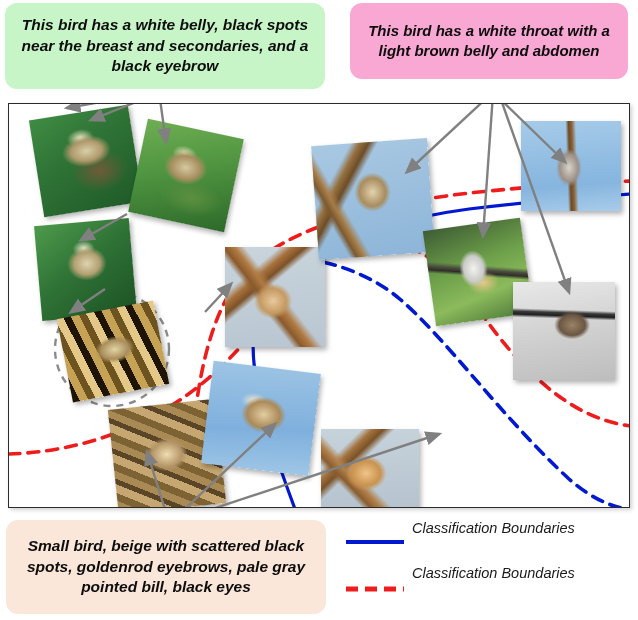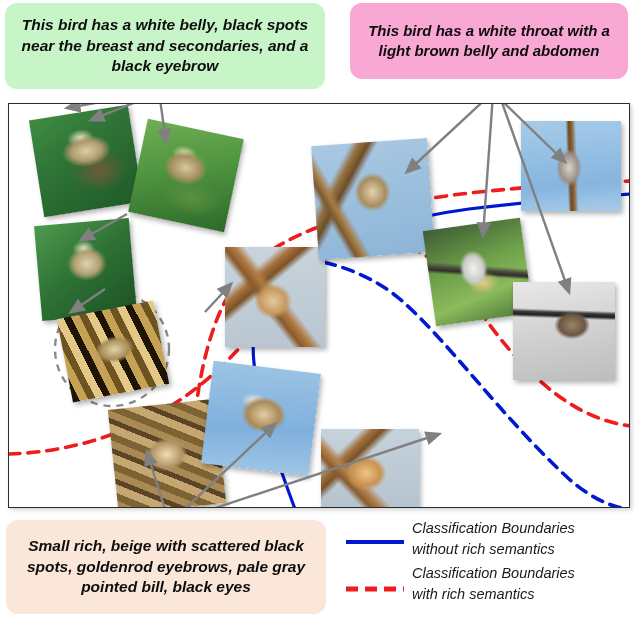--- a/index.html
+++ b/index.html
@@ -146,21 +146,21 @@
       linear-gradient(178deg,#c7d3db 0%,#b4c2ce 100%);
   }
 </style>
 </head>
 <body>
 
 <div class="callout" id="callout-green">This bird has a white belly, black spots near the breast and secondaries, and a black eyebrow</div>
 
 <div class="callout" id="callout-blue">This bird has a white throat with a light brown belly and abdomen</div>
 
-<div class="callout" id="callout-orange">Small rich, beige with scattered black spots, goldenrod eyebrows, pale gray pointed bill, black eyes</div>
+<div class="callout" id="callout-orange">Small bird, beige with scattered black spots, goldenrod eyebrows, pale gray pointed bill, black eyes</div>
 
 <div id="plot-frame">
   <svg id="plot-svg" width="622" height="405">
     <g id="boundaries-group">
         <path d="M 286 405 C 258 330, 232 252, 250 205 C 268 160, 350 120, 460 105 C 540 95, 600 92, 622 90" fill="none" stroke="#0018d0" stroke-width="3.2" stroke-linecap="round"></path>
         <path d="M 240 152 C 300 150, 352 162, 392 196 C 440 238, 490 310, 560 375 C 585 397, 605 403, 622 406" fill="none" stroke="#0018d0" stroke-width="3.6" stroke-linecap="round" stroke-dasharray="11 8"></path>
         <path d="M 180 405 C 182 300, 196 212, 236 168 C 276 124, 372 98, 470 88 C 548 80, 600 78, 622 77" fill="none" stroke="#ee1c1c" stroke-width="3.6" stroke-linecap="round" stroke-dasharray="11 8"></path>
         <path d="M 0 350 C 60 348, 130 330, 190 282 C 246 238, 286 168, 330 145 C 380 120, 430 148, 470 206 C 520 278, 570 316, 622 322" fill="none" stroke="#ee1c1c" stroke-width="3.6" stroke-linecap="round" stroke-dasharray="11 8"></path>
       </g>
     <g id="highlight-group">
@@ -205,25 +205,23 @@
   </svg>
 </div>
 
 <div id="legend" style="position:absolute;left:344px;top:519px;width:292px;height:98px;font-style:italic;">
   <div style="position:absolute;left:0;top:0;height:46px;width:292px;">
     <svg width="62" height="46" style="position:absolute;left:0;top:0;">
       <line x1="2" y1="23" x2="60" y2="23" stroke="#0018d0" stroke-width="4"></line>
     </svg>
     <div style="position:absolute;left:68px;top:-1px;font-size:14.5px;color:#1a1a1a;line-height:1.45;">
       <div>Classification Boundaries</div>
-      <div>without rich semantics</div>
     </div>
   </div>
   <div style="position:absolute;left:0;top:46px;height:48px;width:292px;">
     <svg width="62" height="48" style="position:absolute;left:0;top:0;">
       <line x1="2" y1="24" x2="60" y2="24" stroke="#ee1c1c" stroke-width="5" stroke-dasharray="12 7"></line>
     </svg>
     <div style="position:absolute;left:68px;top:-2px;font-size:14.5px;color:#1a1a1a;line-height:1.45;">
       <div>Classification Boundaries</div>
-      <div>with rich semantics</div>
     </div>
   </div>
 </div>
 
 </body></html>

